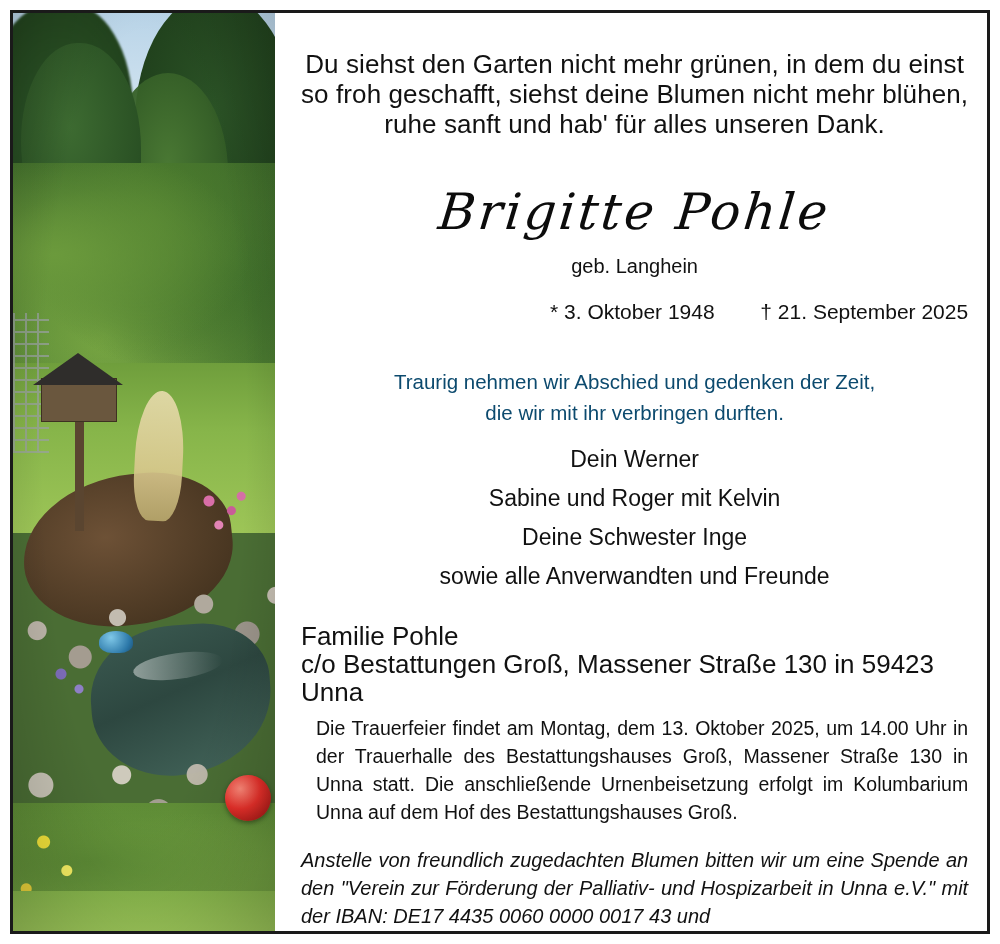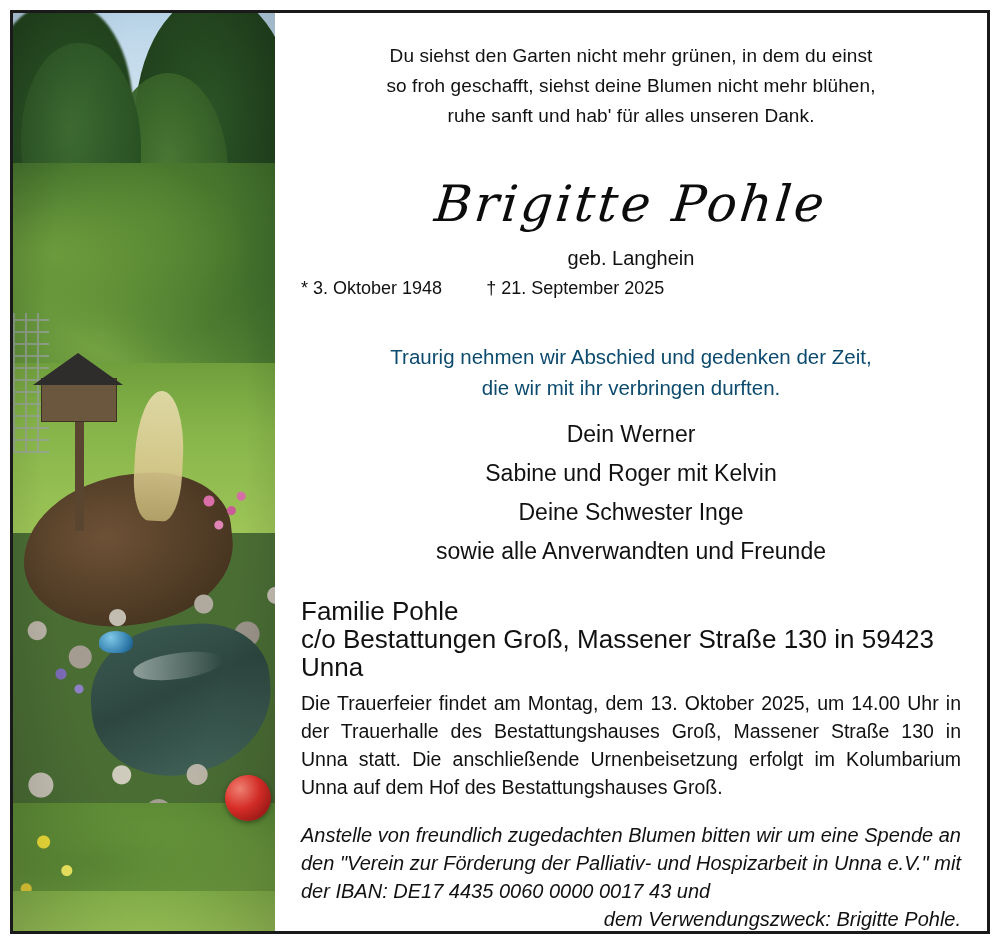--- a/index.html
+++ b/index.html
@@ -249,24 +249,24 @@
     flex: 1;
     position: relative;
     padding: 22px 26px 16px 26px;
     box-sizing: border-box;
     display: flex;
     flex-direction: column;
   }
 
   .poem {
     text-align: center;
-    font-size: 19px;
+    font-size: 26px;
     line-height: 30px;
     color: #111;
-    margin-top: 6px;
+    margin-top: 14px;
     letter-spacing: .1px;
   }
   .poem div { white-space: nowrap; }
 
   .name {
     text-align: center;
     margin-top: 44px;
     font-family: "DejaVu Serif", serif;
     font-style: italic;
     font-size: 50px;
@@ -276,23 +276,23 @@
   }
 
   .maiden {
     text-align: center;
     margin-top: 14px;
     font-size: 20px;
     color: #111;
   }
 
   .dates {
-    text-align: left;
-    margin-top: 8px;
-    font-size: 18px;
+    text-align: right;
+    margin-top: 22px;
+    font-size: 21px;
     color: #111;
   }
   .dates .gap { display: inline-block; width: 34px; }
 
   .tribute {
     text-align: center;
     margin-top: 42px;
     font-size: 20.5px;
     line-height: 31px;
     color: #0c4a6e;
@@ -314,20 +314,21 @@
     text-align: left;
   }
 
   .ceremony {
     margin-top: 8px;
     font-size: 19.5px;
     line-height: 28px;
     color: #111;
     text-align: justify;
     text-justify: inter-word;
+    margin-left: 15px;
   }
 
   .donation {
     margin-top: 20px;
     font-size: 20px;
     line-height: 28px;
     color: #111;
     text-align: justify;
     text-justify: inter-word;
     font-style: italic;

